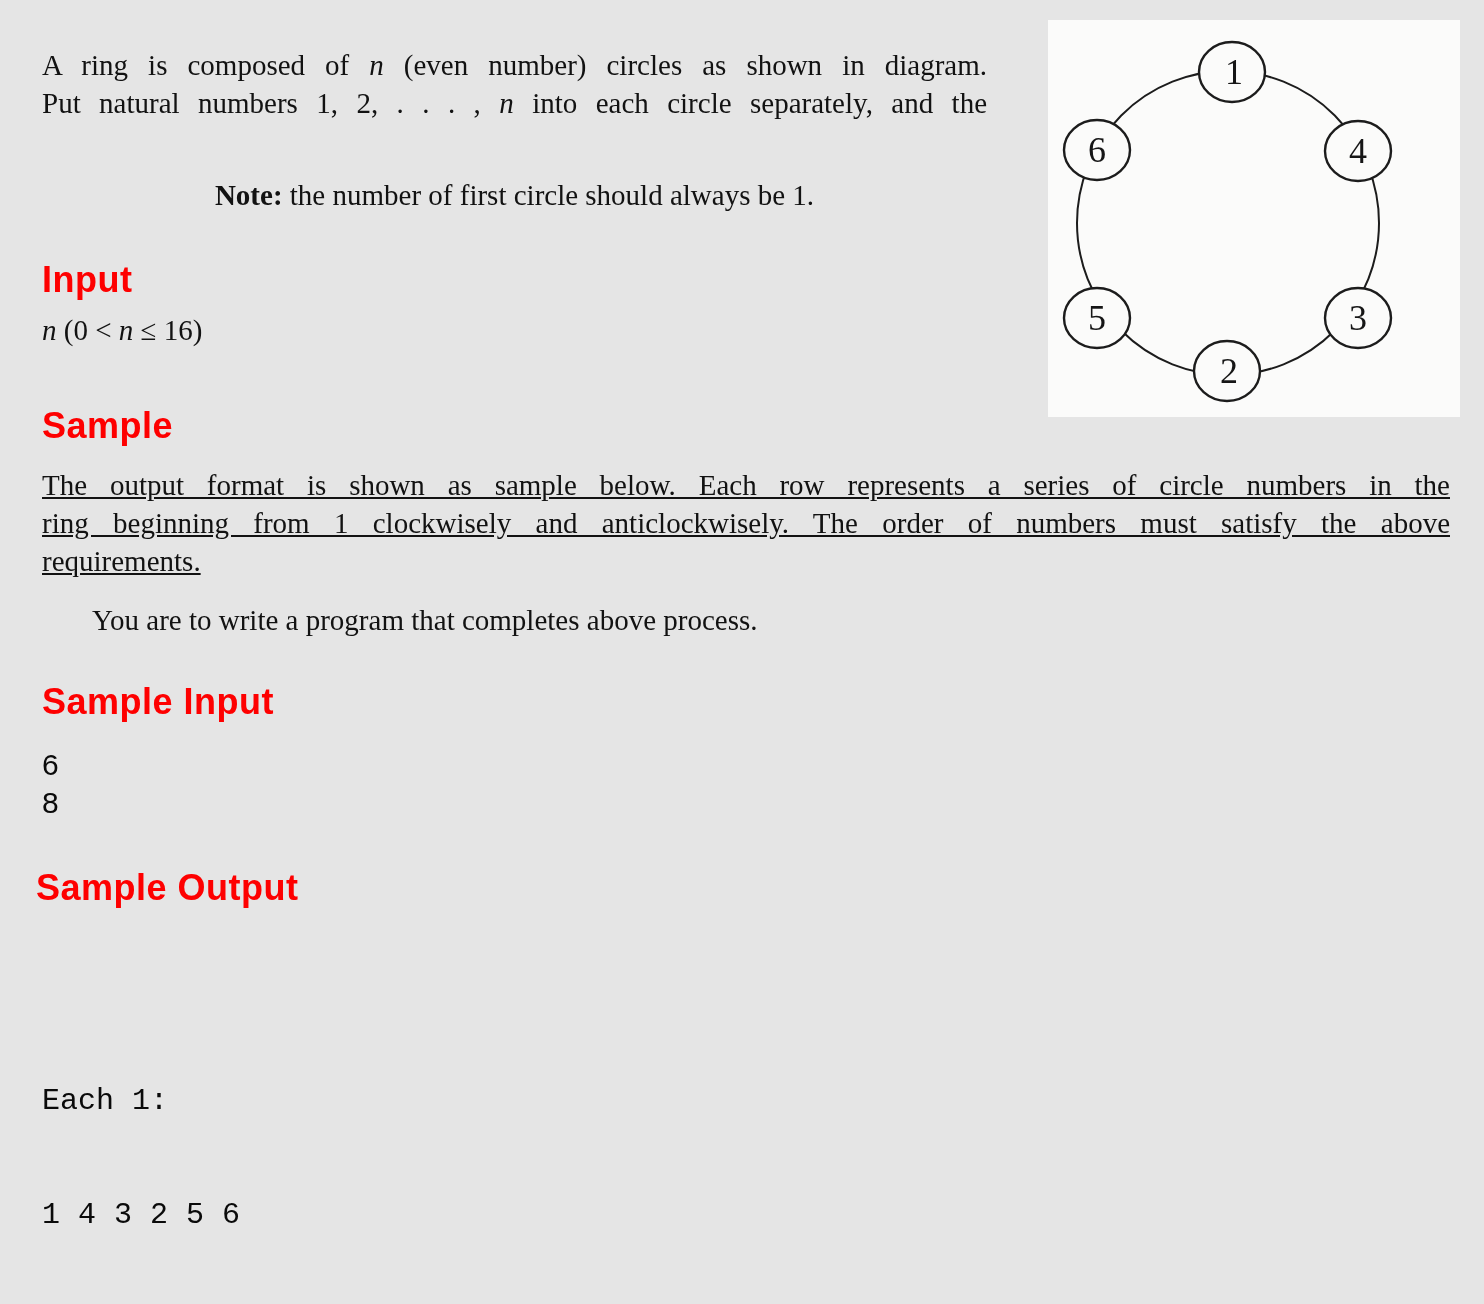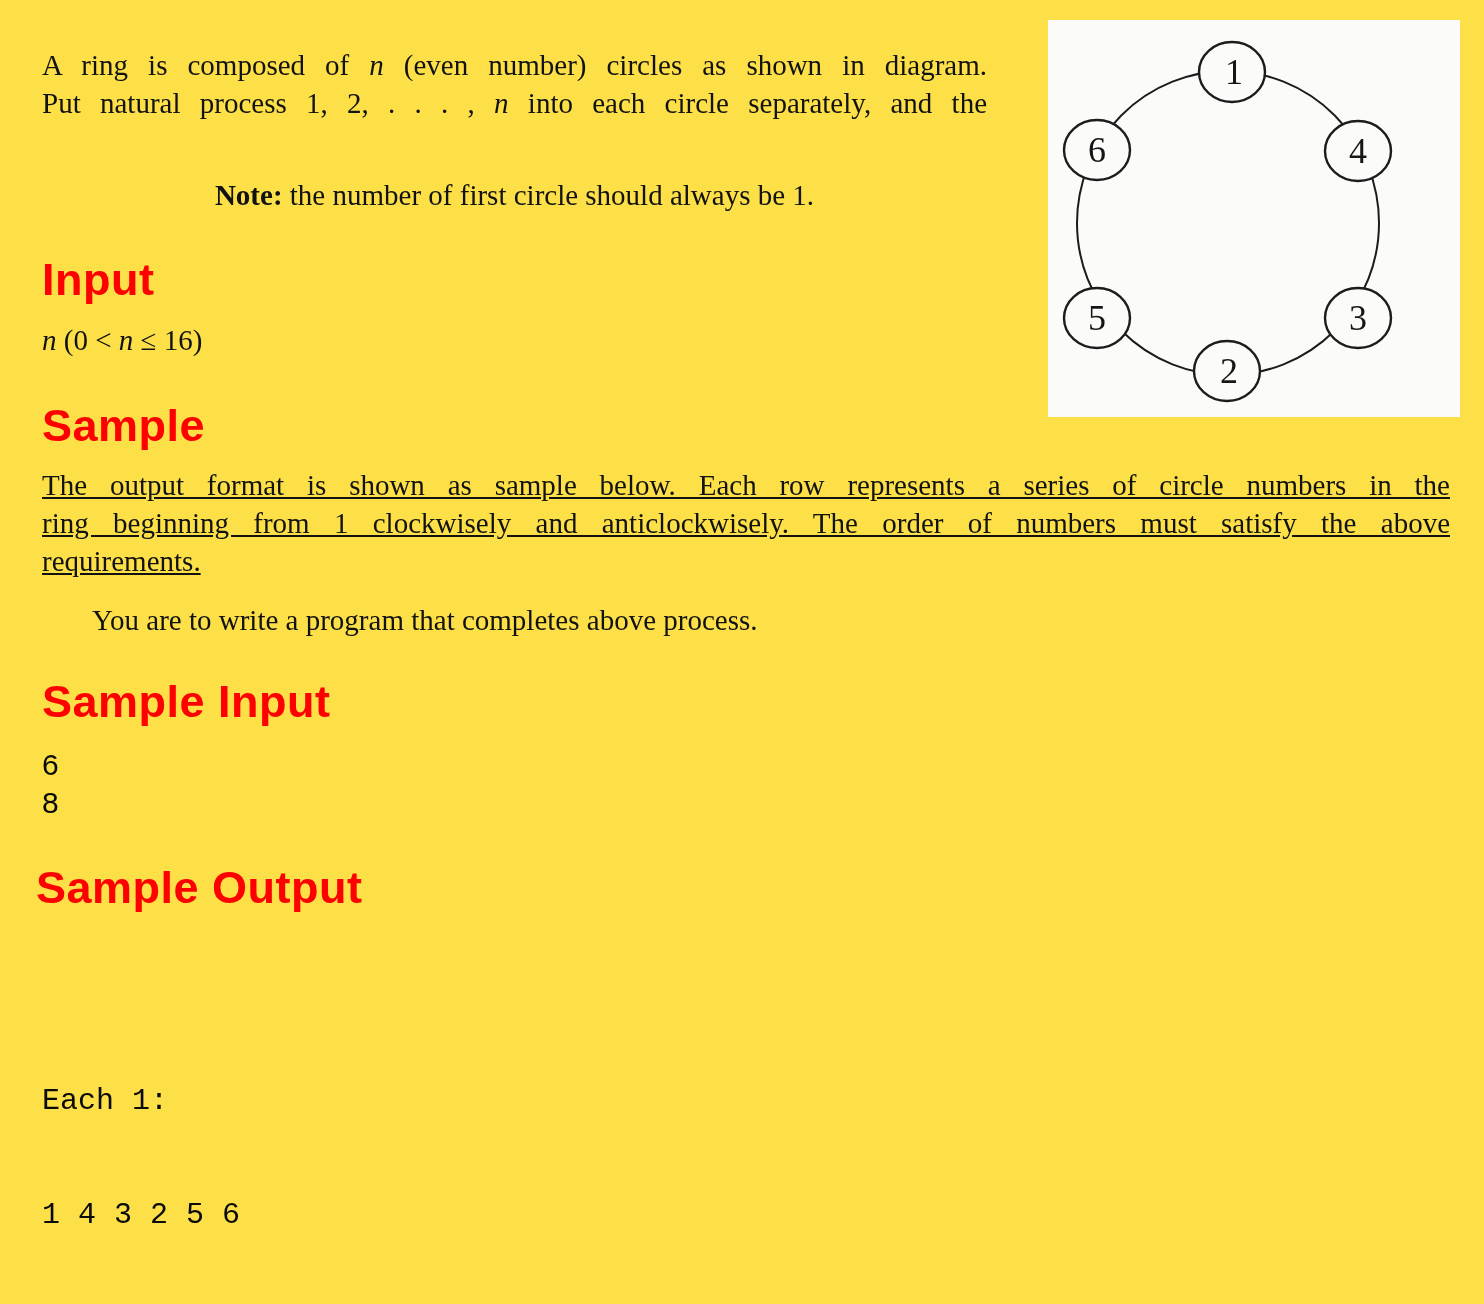--- a/index.html
+++ b/index.html
@@ -1,39 +1,39 @@
 <!DOCTYPE html>
 <html><head>
 <meta charset="utf-8">
 <style>
   html,body{margin:0;padding:0;background:#ffffff;}
   #page{
     position:relative;
     width:1484px;
     height:1304px;
-    background:#fde047;
+    background:#e5e5e5;
     overflow:hidden;
     color:#121212;
   }
   .block{position:absolute;}
   
   .bodytext{
     font-family:"Liberation Serif", serif;
     font-size:29px;
     line-height:38px;
     color:#121212;
   }
   .jline{text-align:justify;text-align-last:justify;}
   .mvar{font-style:italic;}
   .bold{font-weight:700;}
   
   .sec-title{
     font-family:"Liberation Sans", sans-serif;
     font-weight:700;
-    font-size:45px;
+    font-size:36px;
     line-height:36px;
     letter-spacing:0.5px;
     color:#fe0000;
     white-space:nowrap;
   }
   
   .sample-in{
     font-family:"Liberation Sans", sans-serif;
     font-size:30px;
     line-height:38px;
@@ -56,21 +56,21 @@
     fill:#161616;
   }
 </style>
 </head>
 <body>
 
 <div id="page">
 
   <div class="block bodytext" style="left:42px;top:46px;width:945px;">
     <div class="jline"><span>A ring is composed of </span><span class="mvar">n</span><span> (even number) circles as shown in diagram.</span></div>
-    <div class="jline"><span>Put natural process 1, 2, . . . , </span><span class="mvar">n</span><span> into each circle separately, and the</span></div>
+    <div class="jline"><span>Put natural numbers 1, 2, . . . , </span><span class="mvar">n</span><span> into each circle separately, and the</span></div>
   </div>
 
   <div class="block bodytext" style="left:42px;top:176px;width:945px;text-align:center;">
     <span class="bold">Note:</span><span> the number of first circle should always be 1.</span>
   </div>
 
   <svg id="ring-figure" width="414" height="398" viewBox="0 0 414 398">
     <rect x="0" y="0" width="412" height="397" fill="#fbfbfa"></rect>
     <ellipse cx="180" cy="203" rx="151" ry="152" fill="none" stroke="#1c1c1c" stroke-width="2"></ellipse>
 
@@ -94,21 +94,21 @@
       <ellipse cx="310" cy="298" rx="33" ry="30" fill="#fbfbfa" stroke="#1c1c1c" stroke-width="2.4"></ellipse>
       <text class="node-label" x="310" y="310" text-anchor="middle">3</text>
     </g>
     <g>
       <ellipse cx="179" cy="351" rx="33" ry="30" fill="#fbfbfa" stroke="#1c1c1c" stroke-width="2.4"></ellipse>
       <text class="node-label" x="181" y="363" text-anchor="middle">2</text>
     </g>
   </svg>
 
   <div class="block sec-title" style="left:42px;top:262px;">Input</div>
-  <div class="block bodytext" style="left:42px;top:321px;">
+  <div class="block bodytext" style="left:42px;top:311px;">
     <span class="mvar">n</span><span> (0 &lt; </span><span class="mvar">n</span><span> ≤ 16)</span>
   </div>
 
   <div class="block sec-title" style="left:42px;top:408px;">Sample</div>
   <div class="block bodytext" style="left:42px;top:466px;width:1408px;text-decoration:underline;">
     <div class="jline">The output format is shown as sample below.  Each row represents a series of circle numbers in the</div>
     <div class="jline">ring beginning from 1 clockwisely and anticlockwisely.  The order of numbers must satisfy the above</div>
     <div>requirements.</div>
   </div>
   <div class="block sec-title" style="left:42px;top:684px;">Sample Input</div>

